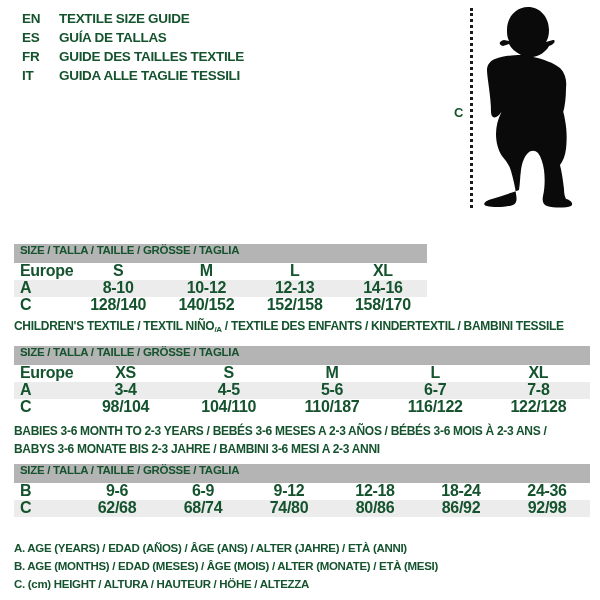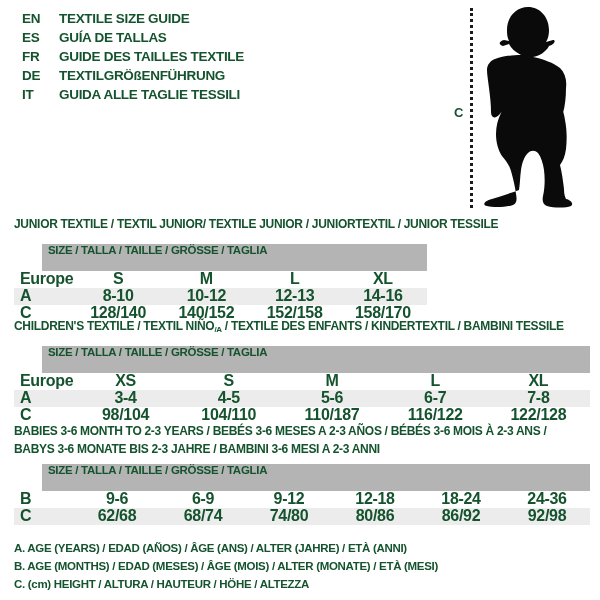--- a/index.html
+++ b/index.html
@@ -18,22 +18,22 @@
   .measure-line { position:absolute; left:470px; top:8px; height:200px; width:0;
                   border-left:3px dotted #1a1a1a; }
   .measure-label { position:absolute; left:454px; top:105px; font-size:13px; font-weight:700; }
   .baby-svg { position:absolute; left:478px; top:0; width:118px; height:210px; }
   
   .tbl-title { position:absolute; left:14px; font-size:12px; font-weight:700;
                letter-spacing:-0.3px; white-space:nowrap; line-height:14px; }
   .tbl-title sub { font-size:8px; vertical-align:-2px; font-weight:700; }
   
   .tbl { position:absolute; left:14px; }
-  .band { height:27px; line-height:13px; background:#b4b4b4; font-size:11.5px; font-weight:700;
-          padding-left:6px; letter-spacing:-0.3px; white-space:nowrap; overflow:hidden;margin-left:28px; }
+  .band { height:19px; line-height:13px; background:#b4b4b4; font-size:11.5px; font-weight:700;
+          padding-left:6px; letter-spacing:-0.3px; white-space:nowrap; overflow:hidden; }
   .row { display:grid; height:17px; line-height:16px; font-size:16px; font-weight:700;
          letter-spacing:-0.3px; }
   .row.shaded { background:#ececec; }
   .row .lbl { text-align:left; padding-left:6px; }
   .row .cell { text-align:center; }
   .t1 { width:413px; } .t1 .row { grid-template-columns:60px repeat(4,1fr); }
   .t2 { width:576px; } .t2 .row { grid-template-columns:60px repeat(5,1fr); }
   .t3 { width:576px; } .t3 .row { grid-template-columns:60px repeat(6,1fr); }
   
   .footnotes { position:absolute; left:14px; top:539px; }
@@ -52,36 +52,31 @@
     </div>
     <div class="lang-row">
       <span>ES</span>
       <span>GUÍA DE TALLAS</span>
     </div>
     <div class="lang-row">
       <span>FR</span>
       <span>GUIDE DES TAILLES TEXTILE</span>
     </div>
     <div class="lang-row">
-      <span>DE</span>
-      <span>TEXTILGRÖßENFÜHRUNG</span>
-    </div>
-    <div class="lang-row">
       <span>IT</span>
       <span>GUIDA ALLE TAGLIE TESSILI</span>
     </div>
   </div>
 
   <div class="measure-line"></div>
   <div class="measure-label">C</div>
   <svg class="baby-svg" viewBox="0 0 118 210" xmlns="http://www.w3.org/2000/svg">
     <path fill="#0a0a0a" d="M50 7 C62 7 71 17 71 30 C71 35 70 39 68 42 L75 40 C78 40 77 44 71 46 C68 52 61 56 55 57 C65 59 76 63 82 68 C87 73 89 80 88 88 C88 97 87 106 85 113 C84 119 77 119 77 113 C77 107 77 101 78 96 C82 103 86 111 87 120 C89 130 89 140 88 149 C87 156 85 161 82 165 C84 173 85 181 86 189 C86 194 87 197 88 199 C93 200 96 204 93 206 C88 208 76 208 69 206 C65 205 64 201 65 196 C67 187 67 178 66 170 C65 163 63 157 60 153 C57 150 53 150 50 153 C46 157 44 163 43 170 C42 177 42 184 41 190 C33 193 23 196 14 199 C6 201 4 205 9 206 C16 208 29 207 35 205 C39 203 39 199 38 194 C37 186 35 178 33 171 C31 164 27 160 24 156 C20 150 18 142 18 134 C18 126 20 119 23 113 C25 108 27 104 29 100 C27 106 24 112 21 115 C17 119 13 118 13 112 C13 104 12 96 11 88 C10 80 9 74 9 70 C9 65 12 61 17 59 C25 56 35 55 43 55 C37 52 33 48 31 44 L25 46 C20 45 21 41 26 40 L31 41 C29 37 29 33 29 30 C29 17 38 7 50 7 Z"></path>
   </svg>
 
-  <div class="tbl-title" style="top:217px">JUNIOR TEXTILE / TEXTIL JUNIOR/ TEXTILE JUNIOR / JUNIORTEXTIL / JUNIOR TESSILE</div>
   <div class="tbl t1" style="top:244px">
     <div class="band">SIZE / TALLA / TAILLE / GRÖSSE / TAGLIA</div>
     <div class="row">
       <span class="lbl">Europe</span>
       <span class="cell">S</span>
       <span class="cell">M</span>
       <span class="cell">L</span>
       <span class="cell">XL</span>
     </div>
     <div class="row shaded">

